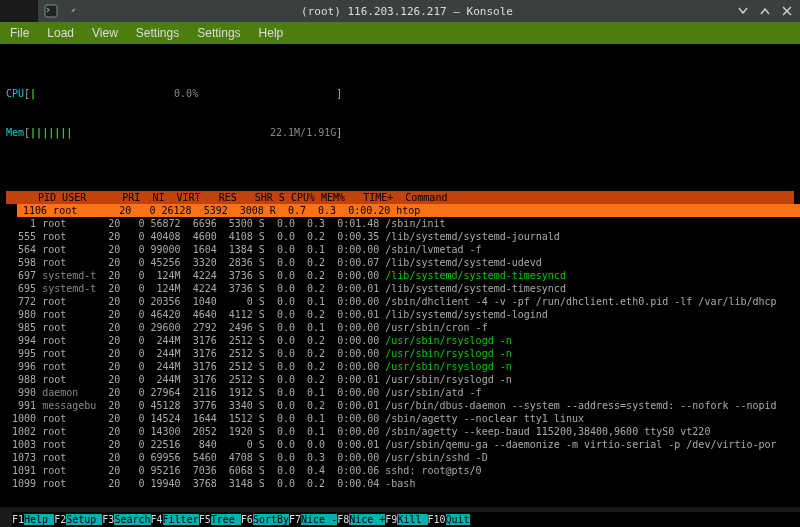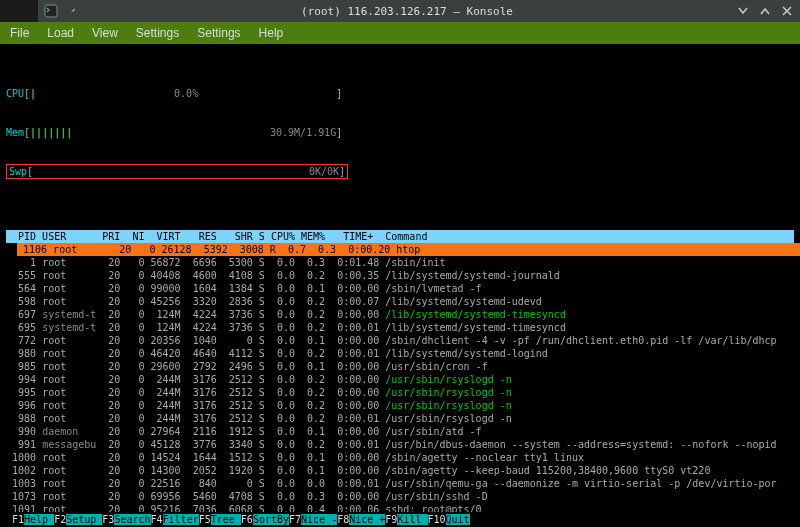--- a/index.html
+++ b/index.html
@@ -12,21 +12,21 @@
 .menubar { background: #4d7c0f; height: 22px; display: flex; align-items: center; gap: 18px; padding: 0 10px; color: #ddd; font-size: 12px; font-family: sans-serif; }
 .terminal { background: #000; color: #aaa; padding: 4px 6px; line-height: 13px; white-space: pre; }
 .meters { display: flex; gap: 14px; }
 .meters .col { }
 .cyan { color: #00cccc; margin-top: 44px; }
 .green { color: #00cc00; }
 .green-br { color: #5fff5f; }
 .grey { color: #888; }
 .row-hl { background: #f97316; color: #000; display: inline-block; width: 100%; margin-left: 11px; }
 .redbox { border: 1.5px solid #ff3333; display: inline-block; padding: 0 2px; margin: -1px 0; }
-.header { background: #7dd3fc; color: #000; display: inline-block; width: 100%; }
+.header { background: #c2410c; color: #000; display: inline-block; width: 100%; padding-left: 20px; }
 .proc-line { white-space: pre; }
 .fkeys { position: absolute; bottom: 0; left: 12px; width: 800px; background: #000; padding: 2px 0; }
 .fkey-lbl { color: #ddd; }
 .fkey-act { background: #00b0b0; color: #000; }
 </style>
 </head>
 <body>
 
 <div class="titlebar">
   <div class="left">
@@ -68,22 +68,21 @@
     <span>View</span>
     <span>Settings</span>
     <span>Settings</span>
     <span>Help</span>
   </div>
 
 <div class="terminal">
 <div class="meters">
 <div class="col" style="width:380px">
   <div><span class="cyan">CPU</span><span>[</span><span class="green-br">|</span><span style="display:inline-block;width:300px;text-align:center" class="grey">0.0%</span><span>]</span></div>
-  <div><span class="cyan">Mem</span><span>[</span><span class="green-br">|||||||</span><span style="display:inline-block;width:264px;text-align:right" class="grey">30.9M/1.91G</span><span>]</span></div>
-  <div><span class="redbox"><span class="cyan">Swp</span><span>[</span><span style="display:inline-block;width:306px;text-align:right" class="grey">0K/0K</span><span>]</span></span></div>
+  <div><span class="cyan">Mem</span><span>[</span><span class="green-br">|||||||</span><span style="display:inline-block;width:264px;text-align:right" class="grey">22.1M/1.91G</span><span>]</span></div>
 </div>
 </div>
 <div style="height:13px"></div>
 <span class="header">  PID USER      PRI  NI  VIRT   RES   SHR S CPU% MEM%   TIME+  Command</span>
 <span class="row-hl"> 1106 root       20   0 26128  5392  3008 R  0.7  0.3  0:00.20 htop</span>
 <div id="proc-rows"><div class="proc-line">    1 <span class="">root     </span>  20   0 56872  6696  5300 S  0.0  0.3  0:01.48 <span class="">/sbin/init</span></div><div class="proc-line">  555 <span class="">root     </span>  20   0 40408  4600  4108 S  0.0  0.2  0:00.35 <span class="">/lib/systemd/systemd-journald</span></div><div class="proc-line">  564 <span class="">root     </span>  20   0 99000  1604  1384 S  0.0  0.1  0:00.00 <span class="">/sbin/lvmetad -f</span></div><div class="proc-line">  598 <span class="">root     </span>  20   0 45256  3320  2836 S  0.0  0.2  0:00.07 <span class="">/lib/systemd/systemd-udevd</span></div><div class="proc-line">  697 <span class="grey">systemd-t</span>  20   0  124M  4224  3736 S  0.0  0.2  0:00.00 <span class="green">/lib/systemd/systemd-timesyncd</span></div><div class="proc-line">  695 <span class="grey">systemd-t</span>  20   0  124M  4224  3736 S  0.0  0.2  0:00.01 <span class="">/lib/systemd/systemd-timesyncd</span></div><div class="proc-line">  772 <span class="">root     </span>  20   0 20356  1040     0 S  0.0  0.1  0:00.00 <span class="">/sbin/dhclient -4 -v -pf /run/dhclient.eth0.pid -lf /var/lib/dhcp</span></div><div class="proc-line">  980 <span class="">root     </span>  20   0 46420  4640  4112 S  0.0  0.2  0:00.01 <span class="">/lib/systemd/systemd-logind</span></div><div class="proc-line">  985 <span class="">root     </span>  20   0 29600  2792  2496 S  0.0  0.1  0:00.00 <span class="">/usr/sbin/cron -f</span></div><div class="proc-line">  994 <span class="">root     </span>  20   0  244M  3176  2512 S  0.0  0.2  0:00.00 <span class="green">/usr/sbin/rsyslogd -n</span></div><div class="proc-line">  995 <span class="">root     </span>  20   0  244M  3176  2512 S  0.0  0.2  0:00.00 <span class="green">/usr/sbin/rsyslogd -n</span></div><div class="proc-line">  996 <span class="">root     </span>  20   0  244M  3176  2512 S  0.0  0.2  0:00.00 <span class="green">/usr/sbin/rsyslogd -n</span></div><div class="proc-line">  988 <span class="">root     </span>  20   0  244M  3176  2512 S  0.0  0.2  0:00.01 <span class="">/usr/sbin/rsyslogd -n</span></div><div class="proc-line">  990 <span class="grey">daemon   </span>  20   0 27964  2116  1912 S  0.0  0.1  0:00.00 <span class="">/usr/sbin/atd -f</span></div><div class="proc-line">  991 <span class="grey">messagebu</span>  20   0 45128  3776  3340 S  0.0  0.2  0:00.01 <span class="">/usr/bin/dbus-daemon --system --address=systemd: --nofork --nopid</span></div><div class="proc-line"> 1000 <span class="">root     </span>  20   0 14524  1644  1512 S  0.0  0.1  0:00.00 <span class="">/sbin/agetty --noclear tty1 linux</span></div><div class="proc-line"> 1002 <span class="">root     </span>  20   0 14300  2052  1920 S  0.0  0.1  0:00.00 <span class="">/sbin/agetty --keep-baud 115200,38400,9600 ttyS0 vt220</span></div><div class="proc-line"> 1003 <span class="">root     </span>  20   0 22516   840     0 S  0.0  0.0  0:00.01 <span class="">/usr/sbin/qemu-ga --daemonize -m virtio-serial -p /dev/virtio-por</span></div><div class="proc-line"> 1073 <span class="">root     </span>  20   0 69956  5460  4708 S  0.0  0.3  0:00.00 <span class="">/usr/sbin/sshd -D</span></div><div class="proc-line"> 1091 <span class="">root     </span>  20   0 95216  7036  6068 S  0.0  0.4  0:00.06 <span class="">sshd: root@pts/0</span></div><div class="proc-line"> 1099 <span class="">root     </span>  20   0 19940  3768  3148 S  0.0  0.2  0:00.04 <span class="">-bash</span></div></div>
 </div>
 
 <div class="fkeys" id="fkeys"><span><span class="fkey-lbl">F1</span><span class="fkey-act">Help  </span></span><span><span class="fkey-lbl">F2</span><span class="fkey-act">Setup </span></span><span><span class="fkey-lbl">F3</span><span class="fkey-act">Search</span></span><span><span class="fkey-lbl">F4</span><span class="fkey-act">Filter</span></span><span><span class="fkey-lbl">F5</span><span class="fkey-act">Tree  </span></span><span><span class="fkey-lbl">F6</span><span class="fkey-act">SortBy</span></span><span><span class="fkey-lbl">F7</span><span class="fkey-act">Nice -</span></span><span><span class="fkey-lbl">F8</span><span class="fkey-act">Nice +</span></span><span><span class="fkey-lbl">F9</span><span class="fkey-act">Kill  </span></span><span><span class="fkey-lbl">F10</span><span class="fkey-act">Quit  </span></span></div>
 

